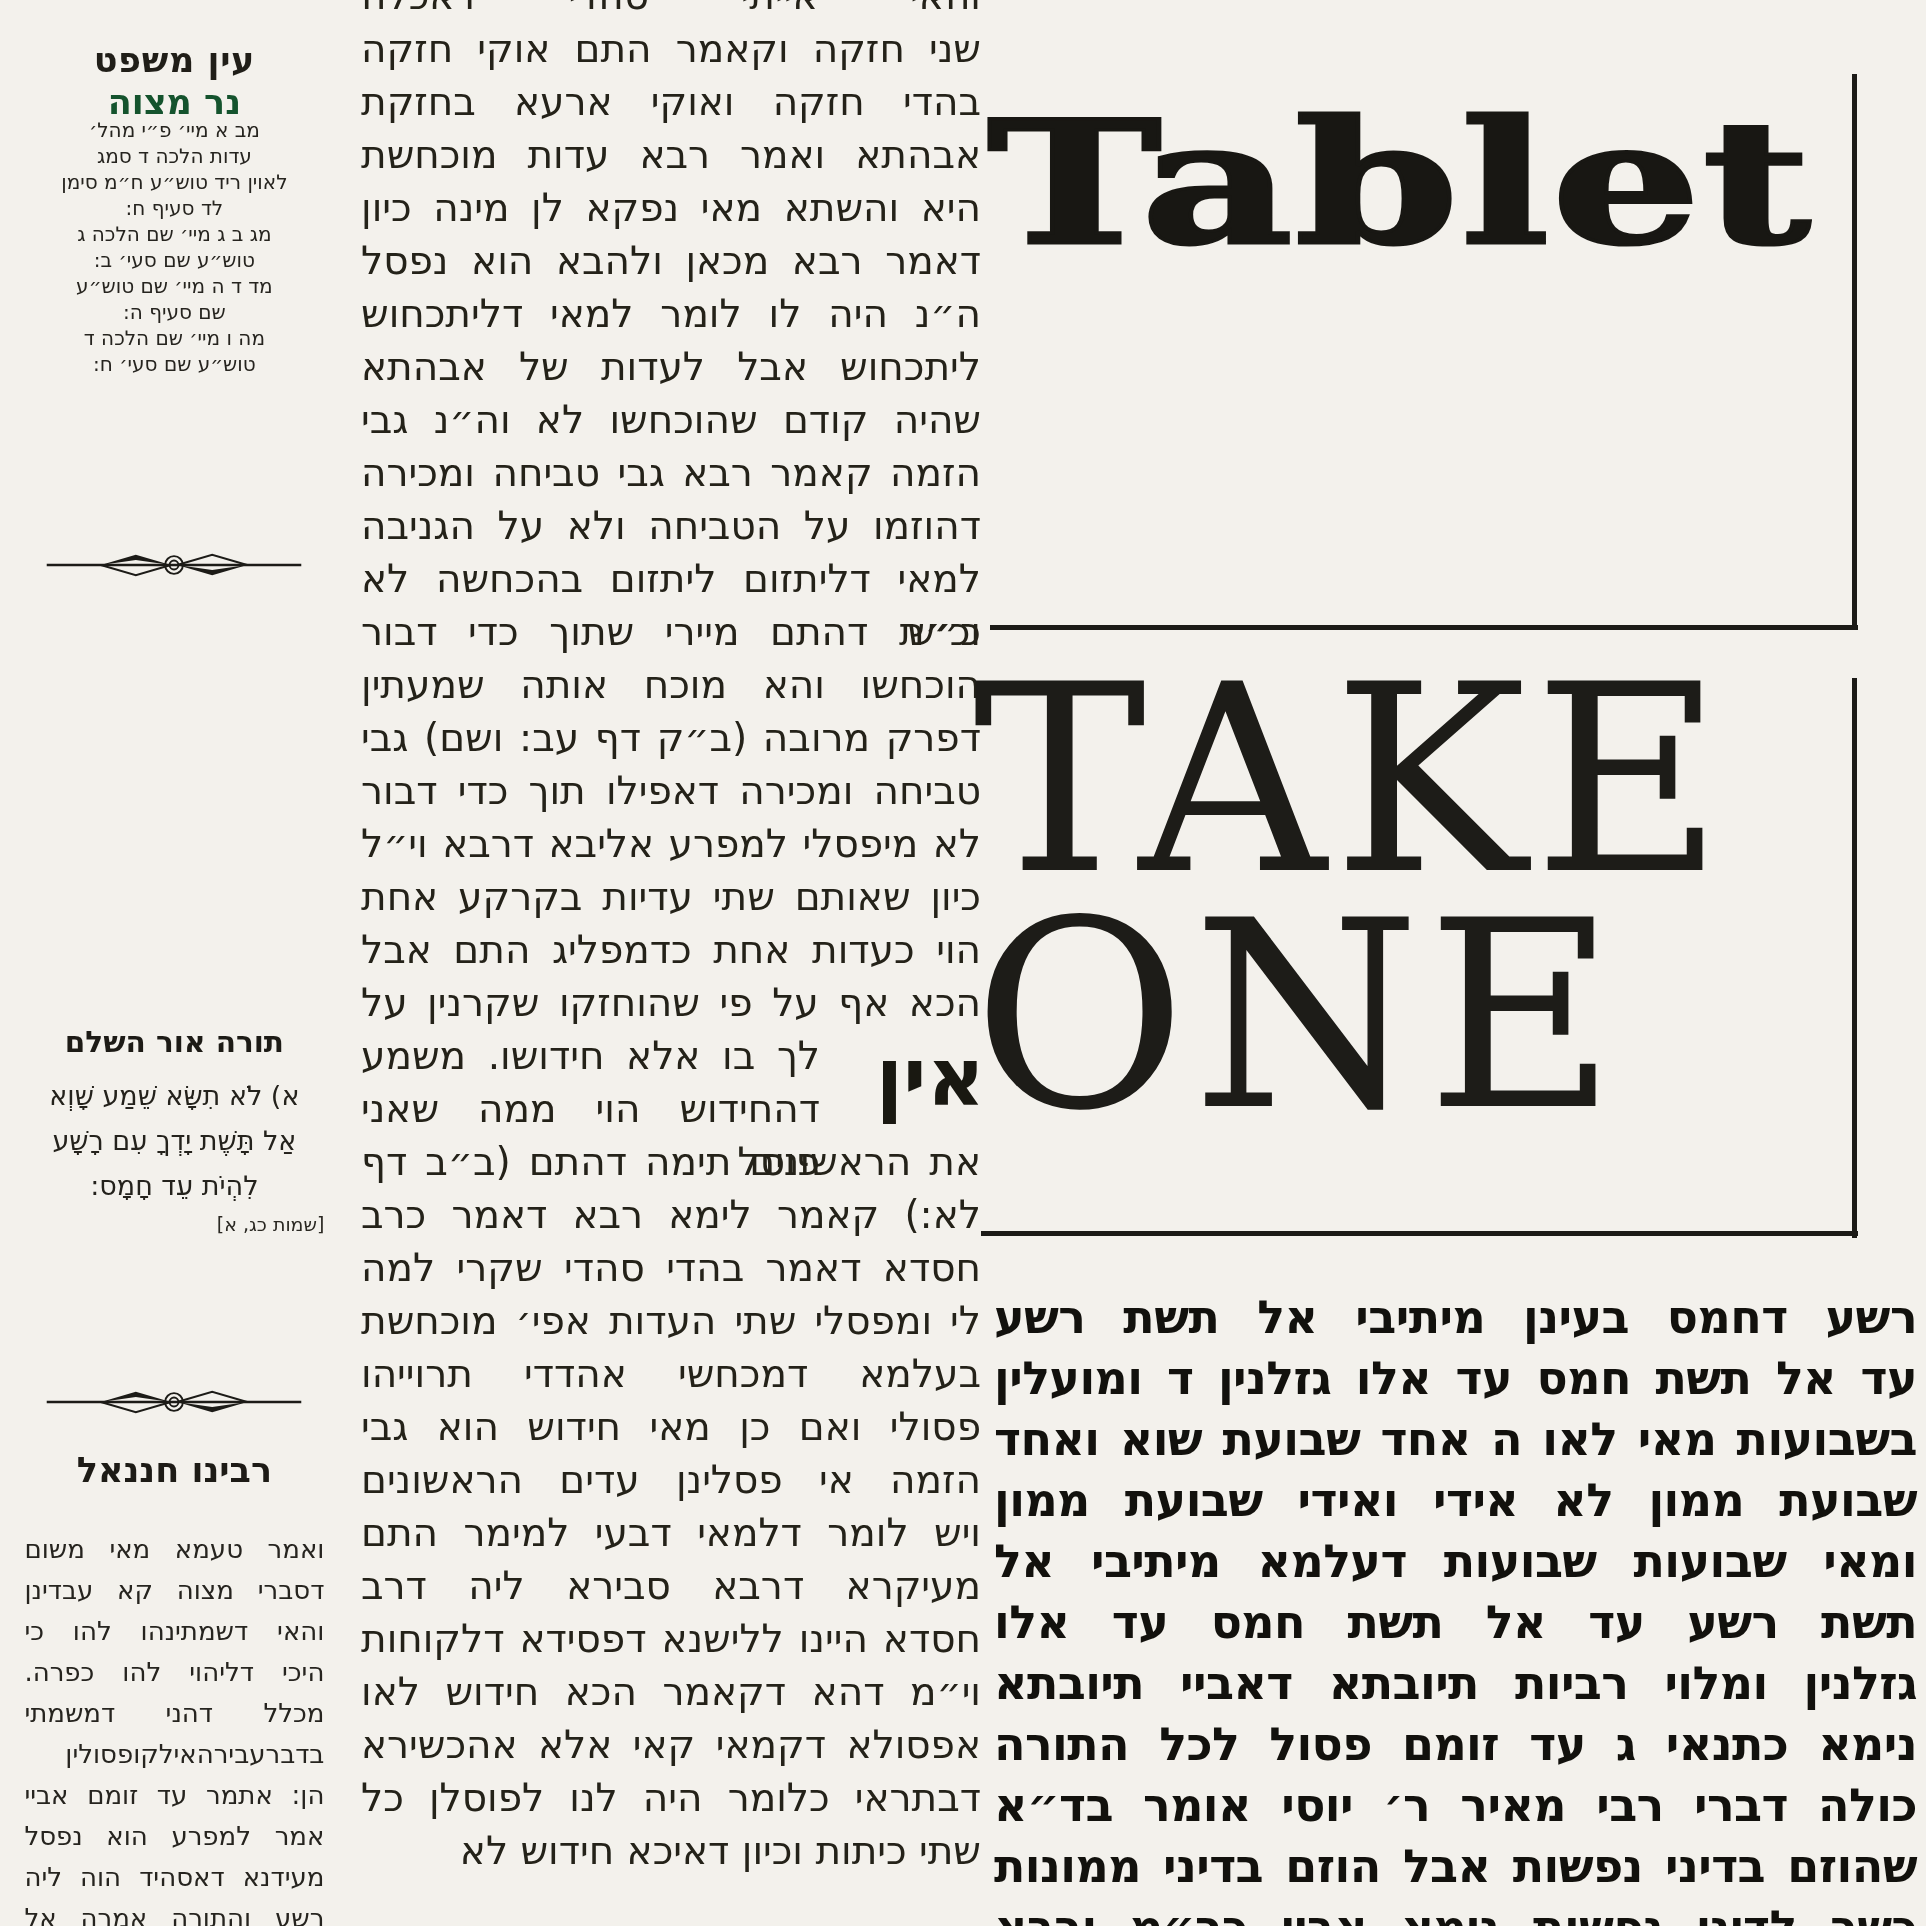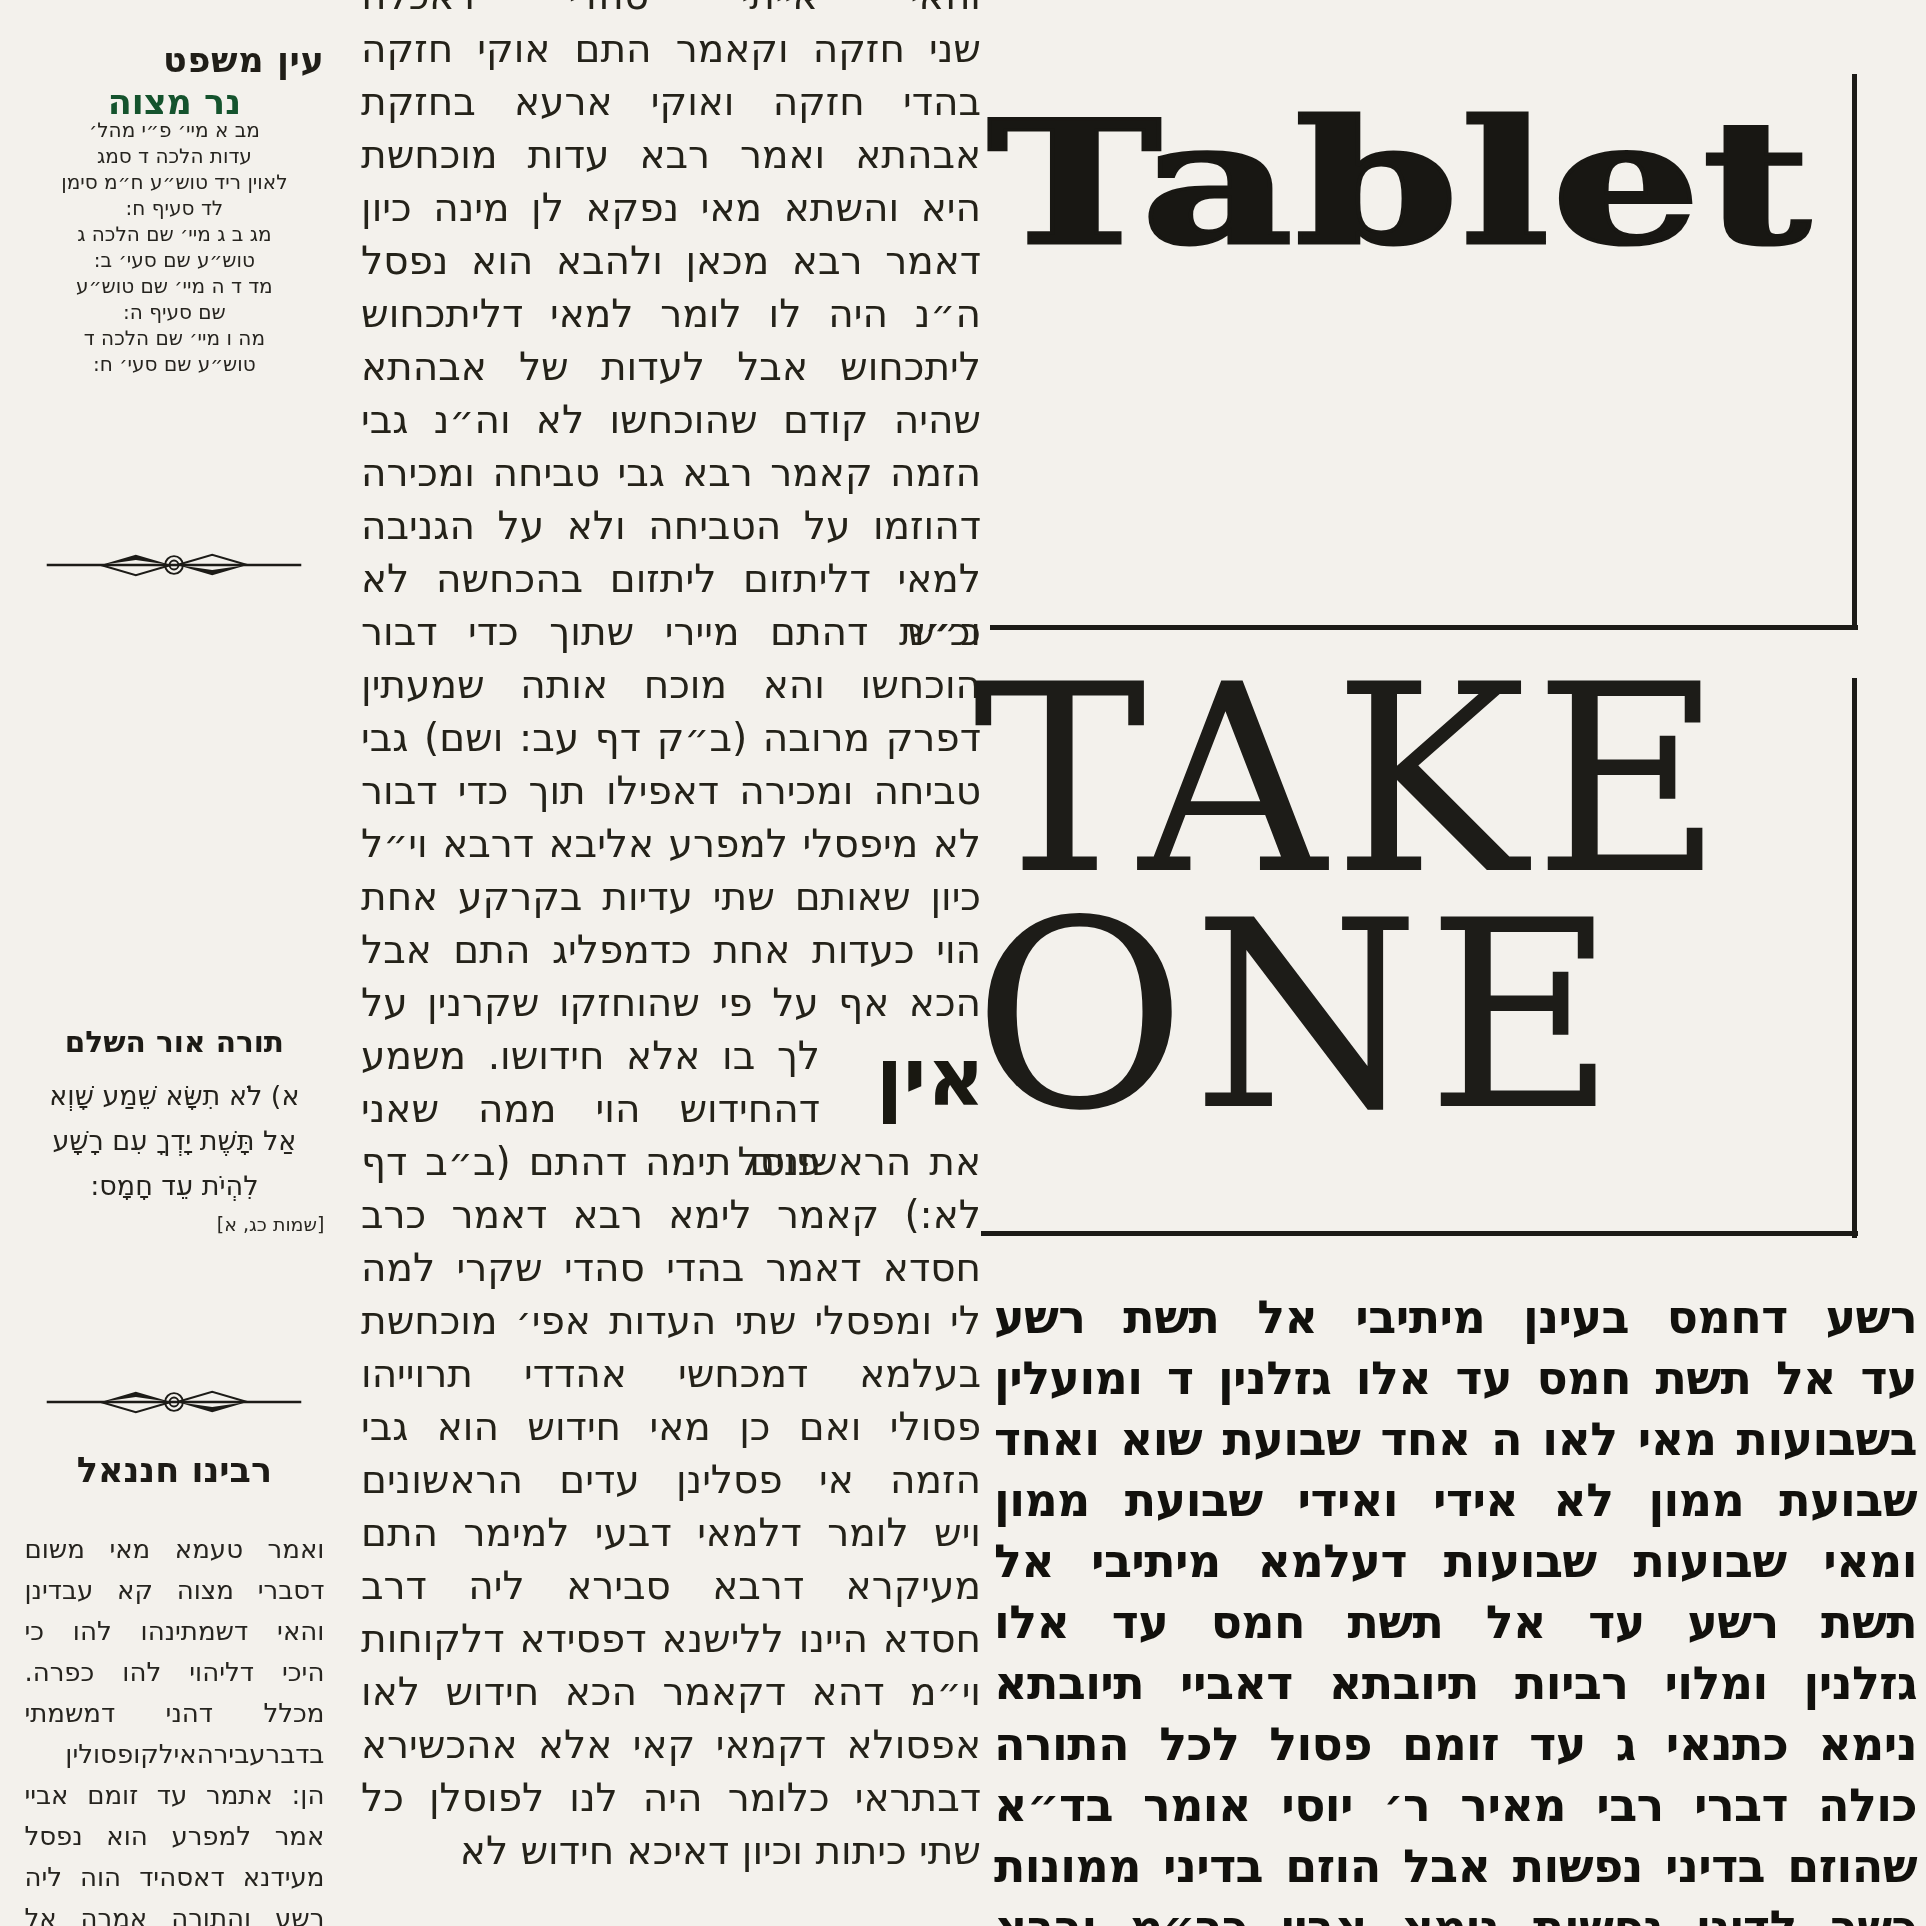--- a/index.html
+++ b/index.html
@@ -7,21 +7,21 @@
     position:relative;
     width:1926px;height:1926px;
     background:#f3f1ec;
     overflow:hidden;
     font-family:"DejaVu Sans",sans-serif;
     color:#23211c;
   }
   
   .col-left{position:absolute;left:24.4px;top:0;width:300px;height:1926px;}
   .col-left>div,.col-left>svg{position:absolute;left:0;width:100%;}
-  .em-h1{top:40px;font-size:35px;font-weight:bold;letter-spacing:0.6px;color:#201e18;}
+  .em-h1{top:40px;font-size:35px;font-weight:bold;text-align:center;letter-spacing:0.6px;color:#201e18;}
   .em-h2{top:82px;font-size:35px;font-weight:bold;text-align:center;color:#14532d;}
   .em-lines{top:117px;}
   .em-line{height:26px;line-height:26px;font-size:20px;text-align:center;color:#26241f;}
   .divider-1{top:551px;}
   .divider-2{top:1388px;}
   .to-h{top:1025px;font-size:29.5px;font-weight:bold;text-align:center;color:#1d1b16;}
   .to-lines{top:1073px;}
   .to-line{height:45px;line-height:45px;font-size:27px;text-align:center;color:#24221c;}
   .to-src{top:1213px;font-size:19px;text-align:right;color:#2a2822;}
   .rch-h{top:1450px;font-size:35px;font-weight:bold;text-align:center;color:#1d1b16;}

